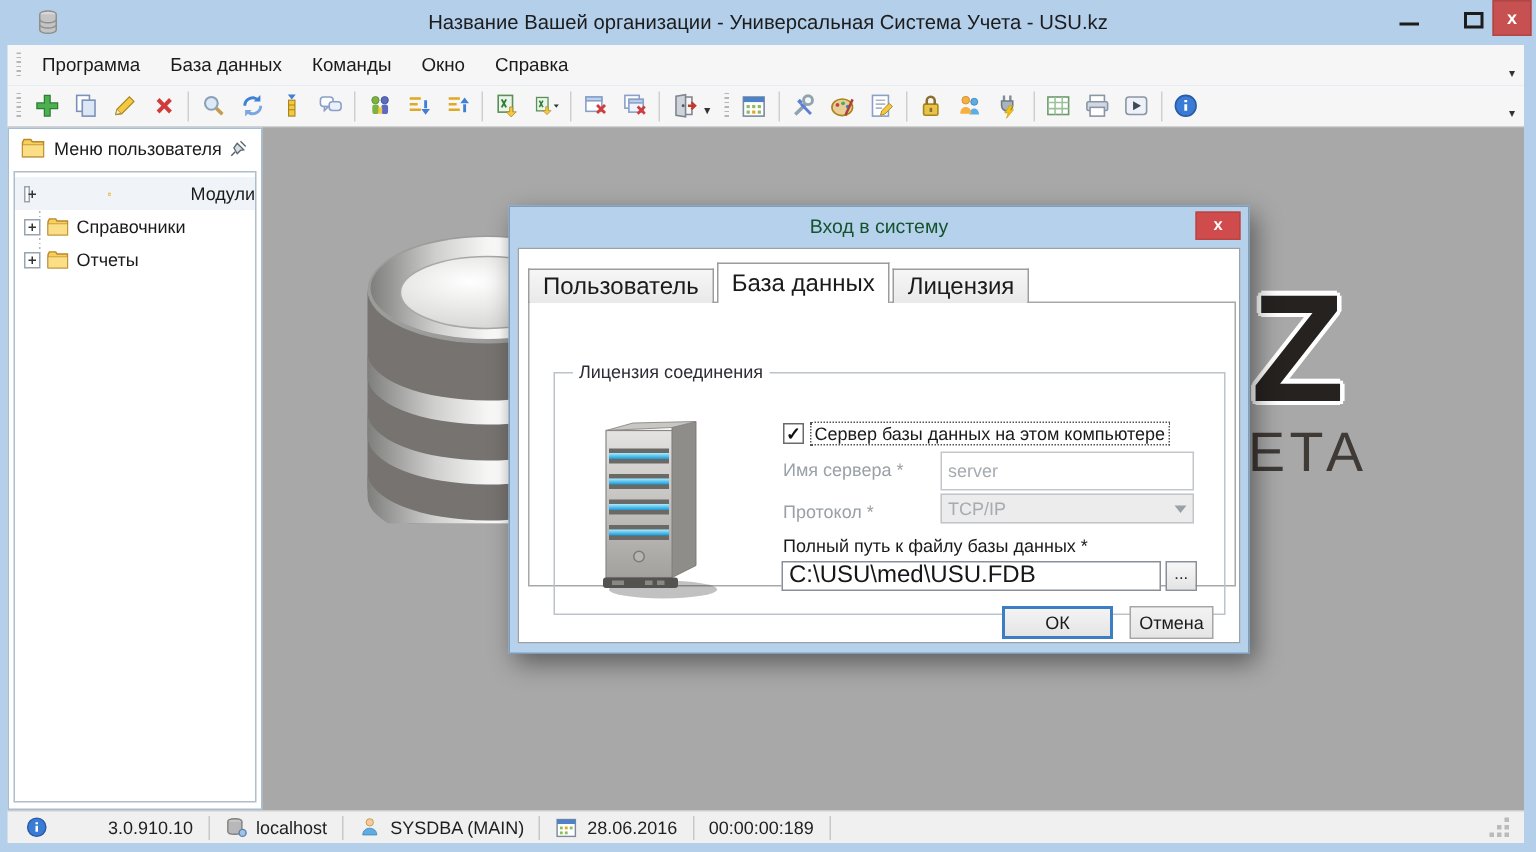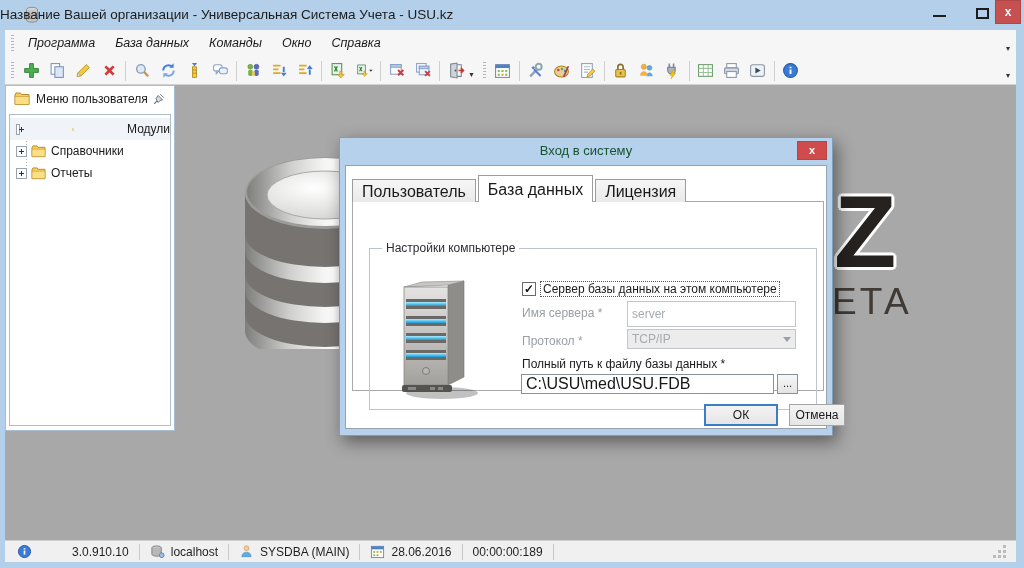--- a/index.html
+++ b/index.html
@@ -5,41 +5,41 @@
   * { box-sizing: border-box; margin: 0; padding: 0; }
   html,body { width:1024px; height:568px; overflow:hidden; }
   body { font-family:"Liberation Sans", sans-serif; font-size:12px; color:#1a1a1a; }
 
   .screen { position:relative; width:1024px; height:568px; background:#b3cfea; overflow:hidden; }
   .abs { position:absolute; }
 
   
   .titlebar { position:absolute; left:0; top:0; width:1024px; height:30px; background:#b3cfea; }
   .app-icon { position:absolute; left:24px; top:6px; }
-  .win-title { position:absolute; left:0; right:0; top:0; height:30px; line-height:30px; font-size:13.5px; color:#1c1c1c; }
+  .win-title { position:absolute; left:0; right:0; top:0; height:30px; line-height:30px; text-align:center; font-size:13.5px; color:#1c1c1c; }
   .btn-min { position:absolute; right:78px; top:15px; width:13px; height:2px; background:#1c1c1c; cursor:default; }
   .btn-max { position:absolute; right:35px; top:8px; width:13px; height:11px; border:2px solid #1c1c1c; background:transparent; }
   .btn-close { position:absolute; right:3px; top:0; width:26px; height:24px; background:#c75050; border:1px solid #b04545; color:#fff; text-align:center; line-height:22px; font-size:12px; font-weight:bold; }
 
   
   .menubar { position:absolute; left:5px; right:8px; top:30px; height:27px; background:#f6f6f7; display:flex; align-items:center; }
-  .menu-item { padding:0 10px; line-height:27px; font-size:12.5px;font-style:italic; }
+  .menu-item { padding:0 10px; line-height:27px; font-size:12.5px; }
   .grip { width:3px; height:17px; margin:0 4px 0 6px; background:repeating-linear-gradient(to bottom,#b6b6b8 0 1px, transparent 1px 3px); }
   .overflow-arrow { position:absolute; right:6px; bottom:4px; font-size:8px; color:#333; }
 
   .toolbar { position:absolute; left:5px; right:8px; top:57px; height:28px; background:#f6f6f7; border-bottom:1px solid #d2d2d2; display:flex; align-items:center; }
   .tb { width:24px; height:24px; display:flex; align-items:center; justify-content:center; margin:0 1px; }
   .tb svg { width:17px; height:17px; }
   .tb-sep { width:1px; height:20px; background:#cfcfcf; margin:0 3px; }
   .tb-caret { font-size:7px; color:#333; margin:8px 2px 0 -1px; }
 
   
   .main { position:absolute; left:5px; right:8px; top:85px; height:455px; background:#a8a8a8; }
 
-  .sidebar { position:absolute; left:0; top:0; width:170px; height:346px; background:#fff; border:1px solid #a6bdd3; }
+  .sidebar { position:absolute; left:0; top:0; width:170px; height:455px; background:#fff; border:1px solid #a6bdd3; }
   .sb-header { height:26px; display:flex; align-items:center; padding:0 8px; }
   .sb-header .lbl { margin-left:6px; flex:1; font-size:12px; }
   .tree-box { position:absolute; left:3px; right:3px; top:28px; bottom:4px; border:1px solid #aebecb; background:#fff; padding-top:3px; }
   .tree-guide { position:absolute; left:16px; top:8px; width:1px; height:48px; background:repeating-linear-gradient(to bottom,#b5b5b5 0 1px, transparent 1px 3px); }
   .tree-row { position:relative; height:22px; display:flex; align-items:center; padding-left:6px; }
   .tree-row.sel { background:#f0f4f8;gap:48px; }
   .expander { width:11px; height:11px; border:1px solid #98a4b0; background:#fff; position:relative; margin-right:4px; }
   .expander::before, .expander::after { content:""; position:absolute; background:#333; }
   .expander::before { left:2px; top:4px; width:5px; height:1px; }
   .expander::after  { left:4px; top:2px; width:1px; height:5px; }
@@ -73,21 +73,21 @@
 
   .fld-label { position:absolute; left:152px; font-size:12px; color:#9aa0a6; }
   .fld-label.en { color:#1a1a1a; }
   .txt { position:absolute; height:20px; border:1px solid #c2c6ca; background:#fff; font-family:"Liberation Sans",sans-serif; font-size:12px; color:#a6abb0; padding:12px 4px; }
   .combo { position:absolute; height:20px; border:1px solid #c2c6ca; background:#ececec; color:#a6abb0; font-size:12px; line-height:18px; padding:0 4px; }
   .combo .chev { position:absolute; right:5px; top:7px; width:7px; height:5px; }
   .combo .chev::before { content:""; position:absolute; left:0; top:0; border-left:4px solid transparent; border-right:4px solid transparent; border-top:5px solid #9aa0a6; }
   .path-input { position:absolute; left:151px; top:125px; width:253px; height:20px; border:1px solid #8a9097; background:#fff; font-family:"Liberation Sans",sans-serif; font-size:16px; color:#16161a; padding:0 4px; }
   .browse-btn { position:absolute; left:407px; top:125px; width:21px; height:20px; border:1px solid #8a9097; background:linear-gradient(#f7f7f7,#e4e4e4); font-size:11px; line-height:16px; text-align:center; color:#222; }
 
-  .btn { position:absolute; height:22px; font-size:12px; text-align:center; line-height:20px; background:linear-gradient(#f3f3f3,#e5e5e5);margin-left:36px; }
+  .btn { position:absolute; height:22px; font-size:12px; text-align:center; line-height:20px; background:linear-gradient(#f3f3f3,#e5e5e5); }
   .btn-ok { left:322px; top:238px; width:74px; border:2px solid #3d7dc4; line-height:18px; }
   .btn-cancel { left:407px; top:238px; width:56px; border:1px solid #a5a5a5; }
 
   
   .statusbar { position:absolute; left:5px; right:8px; top:540px; height:22px; background:#f0f0f0; border-top:1px solid #cdcdcd; display:flex; align-items:center; font-size:12px; color:#1f1f1f; }
   .st-sep { width:1px; height:16px; background:#c8c8c8; margin:0 8px; }
   .st-item { display:flex; align-items:center; gap:6px; padding:0 2px; }
   .st-item svg { width:15px; height:15px; }
   .statusbar .first { margin-left:10px;gap:40px; }
   .resize-grip { position:absolute; right:10px; bottom:4px; width:13px; height:13px;
@@ -430,21 +430,21 @@
     <div class="dlg-body">
 
       <div class="tabs">
         <span class="tab">Пользователь</span>
         <span class="tab active">База данных</span>
         <span class="tab">Лицензия</span>
       </div>
       <div class="tab-panel">
 
         <div class="groupbox">
-          <span class="gb-legend">Настройки компьютере</span>
+          <span class="gb-legend">Лицензия соединения</span>
 
           <svg class="server-img" width="90" height="130" viewBox="0 0 90 130">
             <defs>
               <linearGradient id="twr" x1="0" y1="0" x2="0" y2="1">
                   <stop offset="0" stop-color="#e4e3e1"></stop>
                   <stop offset="1" stop-color="#a3a19e"></stop>
                 </linearGradient>
               <linearGradient id="led" x1="0" y1="0" x2="0" y2="1">
                   <stop offset="0" stop-color="#a8ecff"></stop>
                   <stop offset="1" stop-color="#1899d6"></stop>

